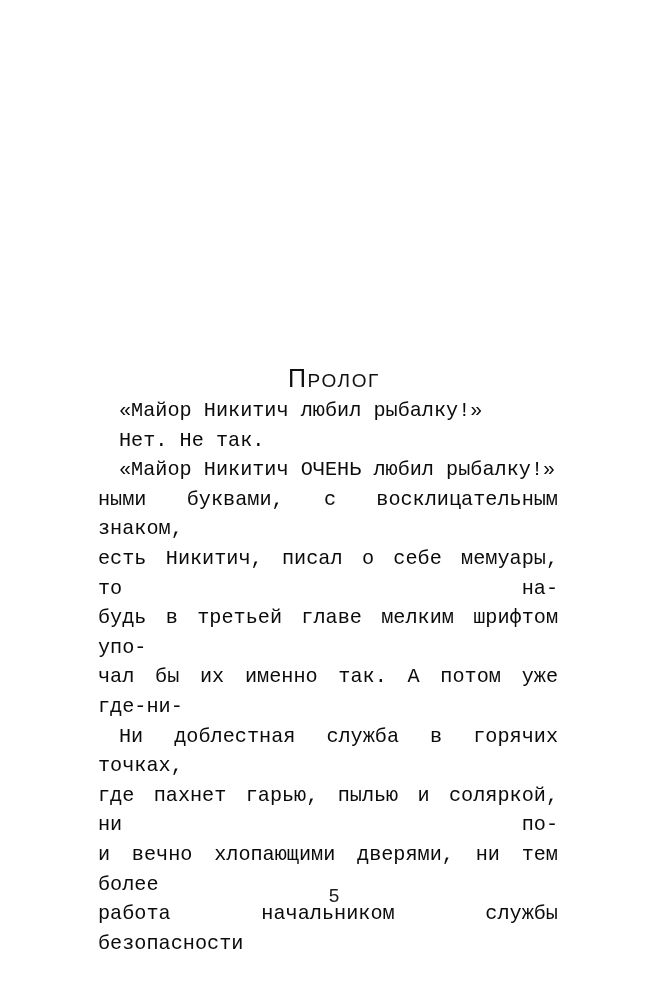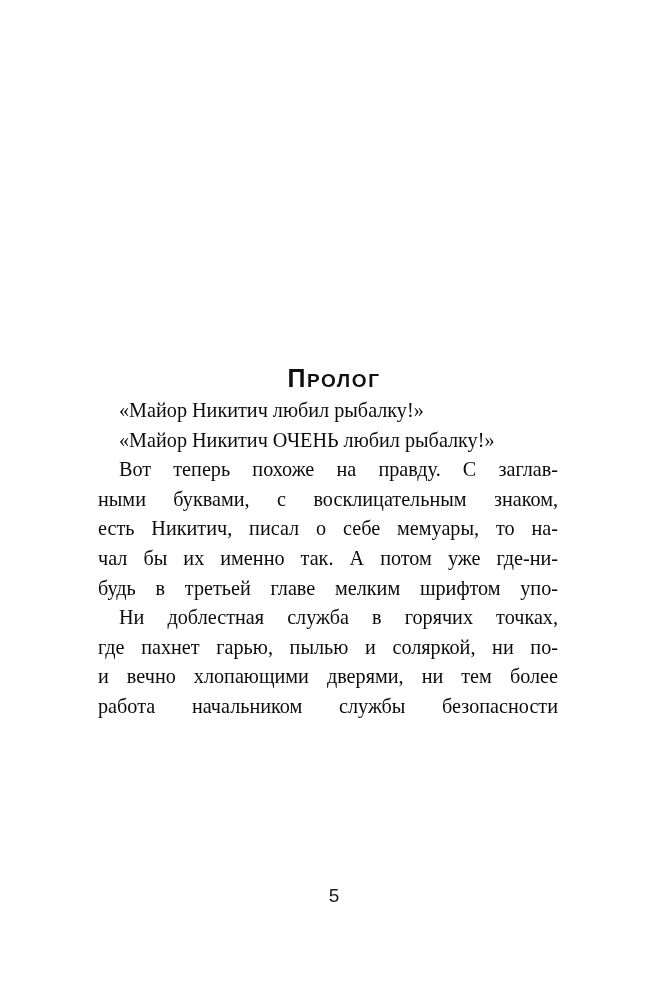--- a/index.html
+++ b/index.html
@@ -27,21 +27,21 @@
 
   
   .chapter-title {
     position: absolute;
     left: 0;
     top: 342px;
     width: 668px;
     text-align: center;
     font-family: "Liberation Sans", "DejaVu Sans", sans-serif;
     color: #101010;
-    font-weight: 700;
+    font-weight: 400;
     line-height: 26px;
     white-space: nowrap;
   }
   .chapter-title .cap-first {
     font-size: 25px;
     letter-spacing: 1.5px;
   }
   .chapter-title .cap-rest {
     font-size: 19px;
     letter-spacing: 1.6px;
@@ -65,20 +65,21 @@
     hyphens: none;
     color: #0b0b0b;
   }
   .para.indent {
     text-indent: 21px;
   }
   
   .para .ln {
     display: block;
     text-align: justify;
+    font-family: Liberation Mono, monospace;
   }
   .para .ln.flush {
     text-align: left;
   }
   
   .para .ln.just {
     text-align-last: justify;
   }
   .para .ln.just-indent {
     text-align-last: justify;
@@ -114,31 +115,33 @@
   <h1 class="chapter-title">
     <span class="cap-first">П</span><span class="cap-rest">РОЛОГ</span>
   </h1>
 
   <div class="textblock">
 
     <p class="para indent">
       <span class="ln flush-indent">«Майор Никитич любил рыбалку!»</span>
     </p>
 
+    <p class="para indent">
+      <span class="ln flush-indent">Нет. Не так.</span>
+    </p>
 
     <p class="para indent">
       <span class="ln flush-indent">«Майор Никитич ОЧЕНЬ любил рыбалку!»</span>
     </p>
 
     <p class="para">
-      <span class="ln just-indent">Вот теперь похоже на правду. С заглав-</span>
       <span class="ln just">ными буквами, с восклицательным знаком,</span>
       <span class="ln just">есть Никитич, писал о себе мемуары, то на-</span>
+      <span class="ln just">будь в третьей главе мелким шрифтом упо-</span>
       <span class="ln just">чал бы их именно так. А потом уже где-ни-</span>
-      <span class="ln just">будь в третьей главе мелким шрифтом упо-</span>
     </p>
 
     <p class="para">
       <span class="ln just-indent">Ни доблестная служба в горячих точках,</span>
       <span class="ln just">где пахнет гарью, пылью и соляркой, ни по-</span>
       <span class="ln just">и вечно хлопающими дверями, ни тем более</span>
       <span class="ln just">работа начальником службы безопасности</span>
     </p>
 
   </div>

